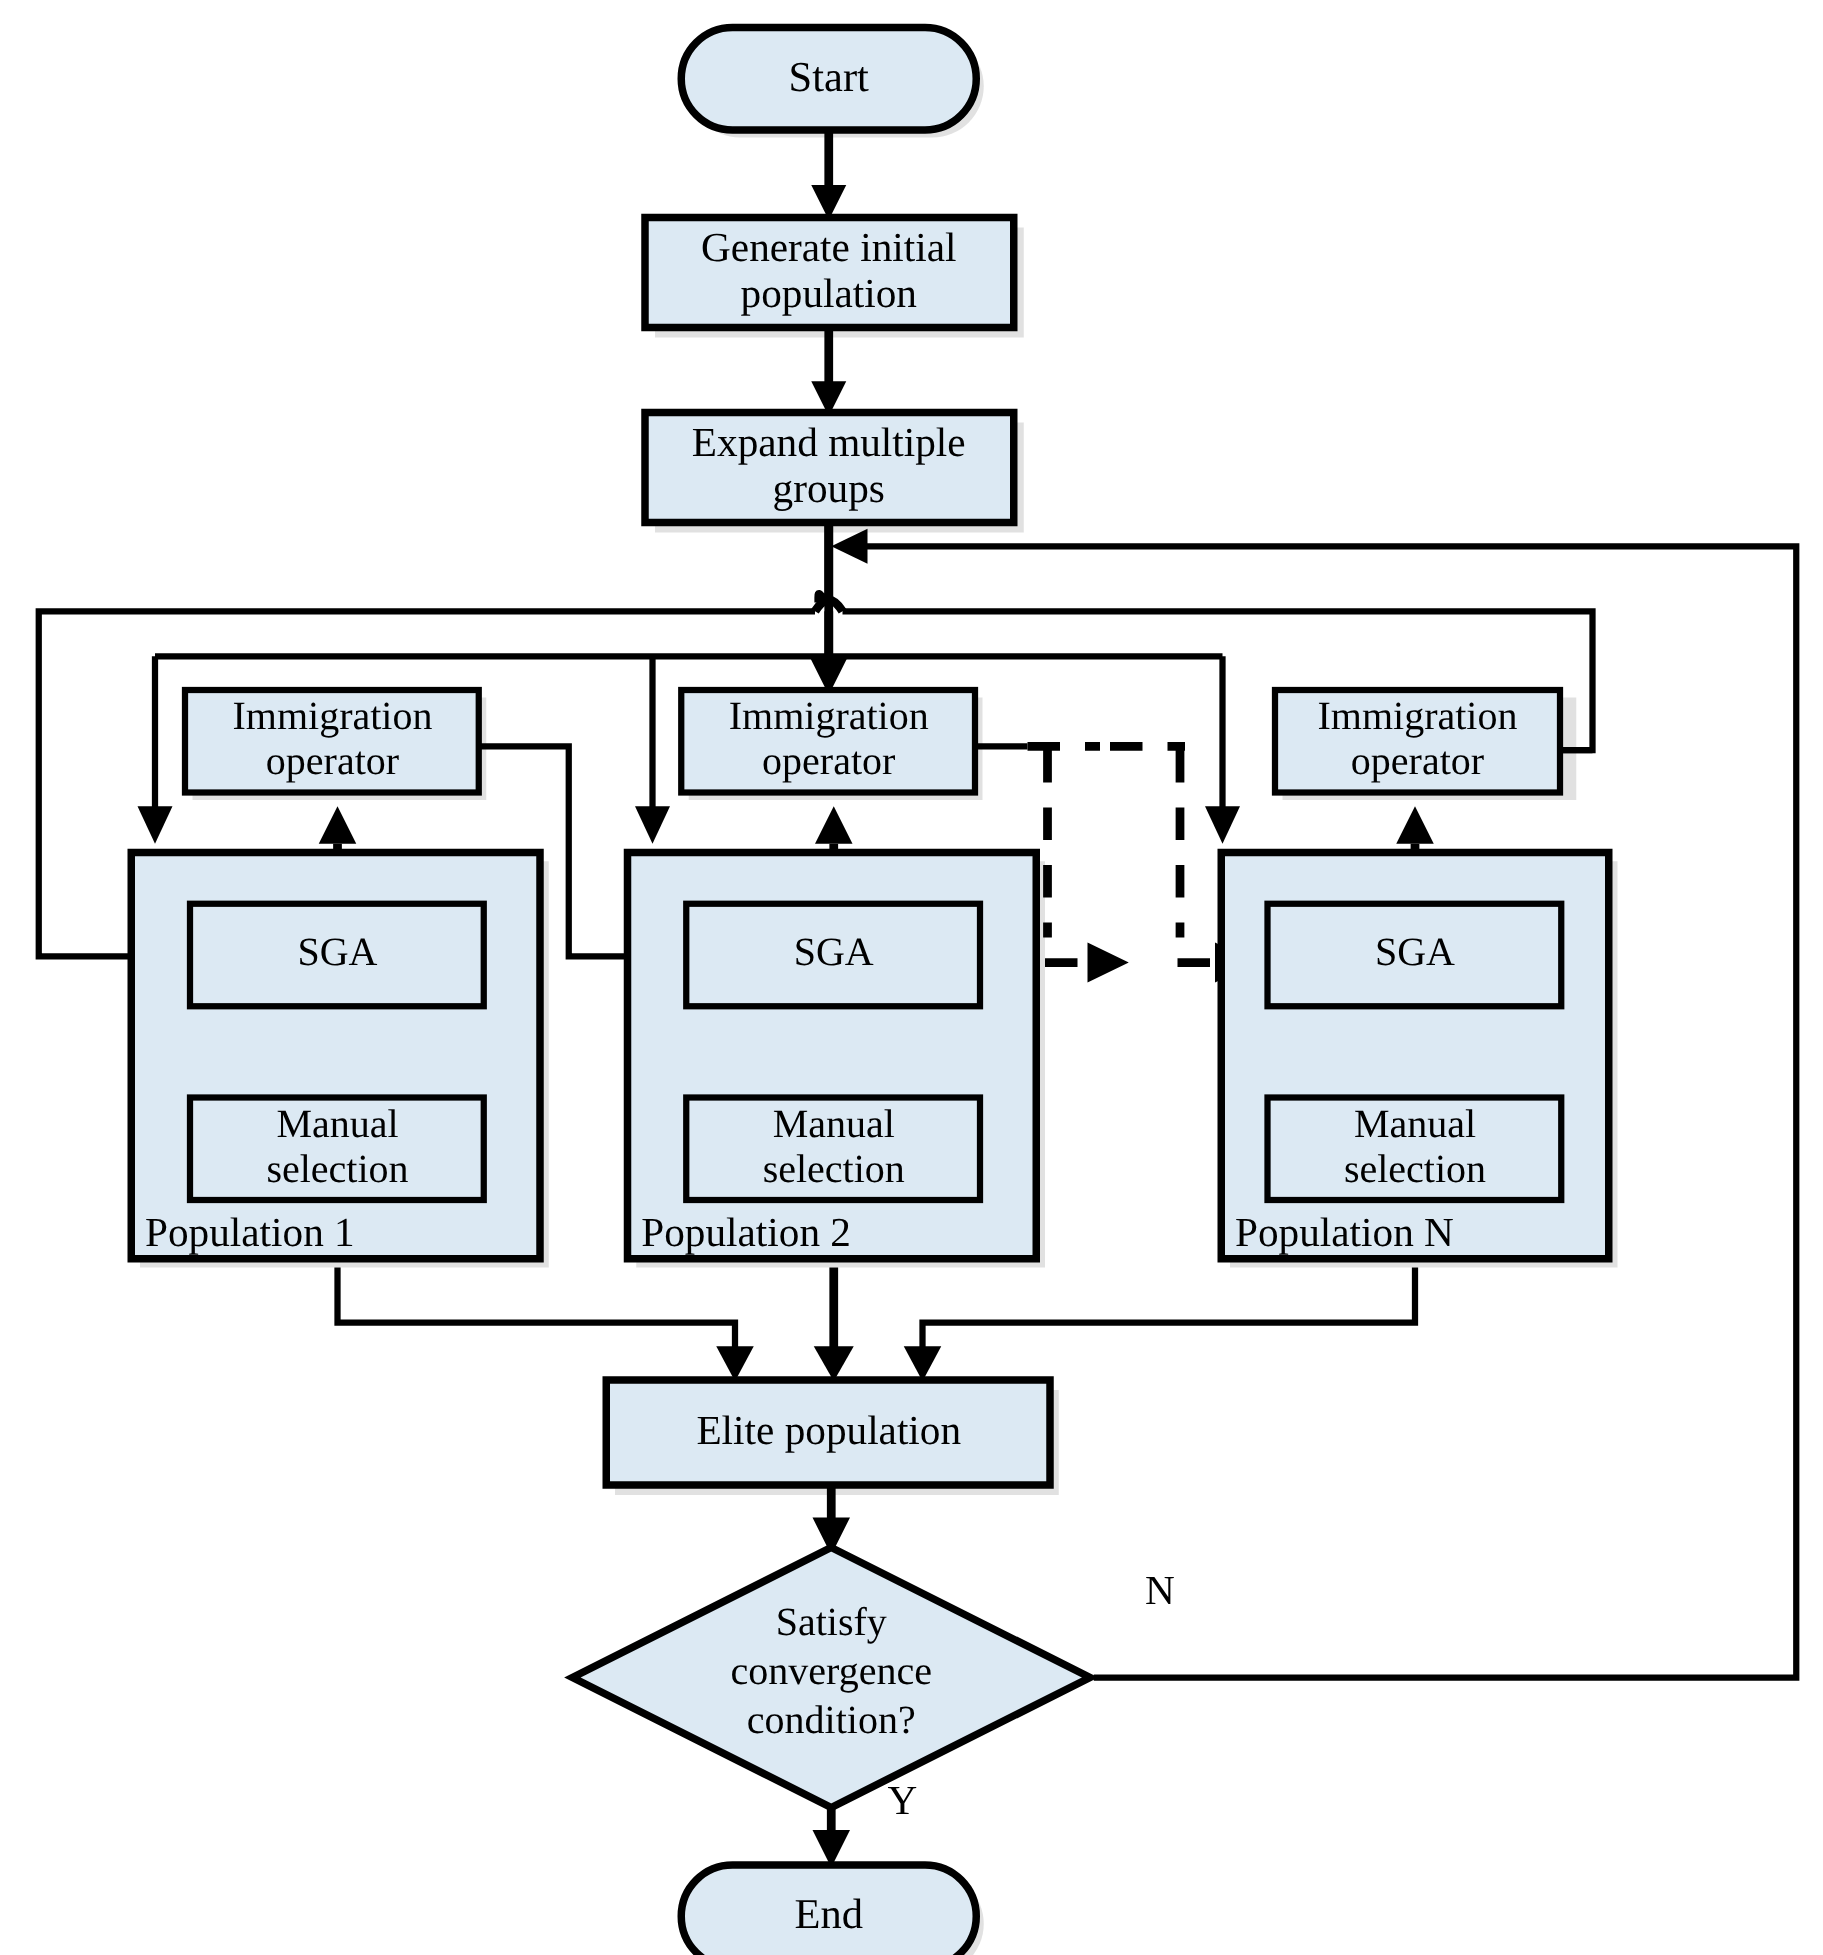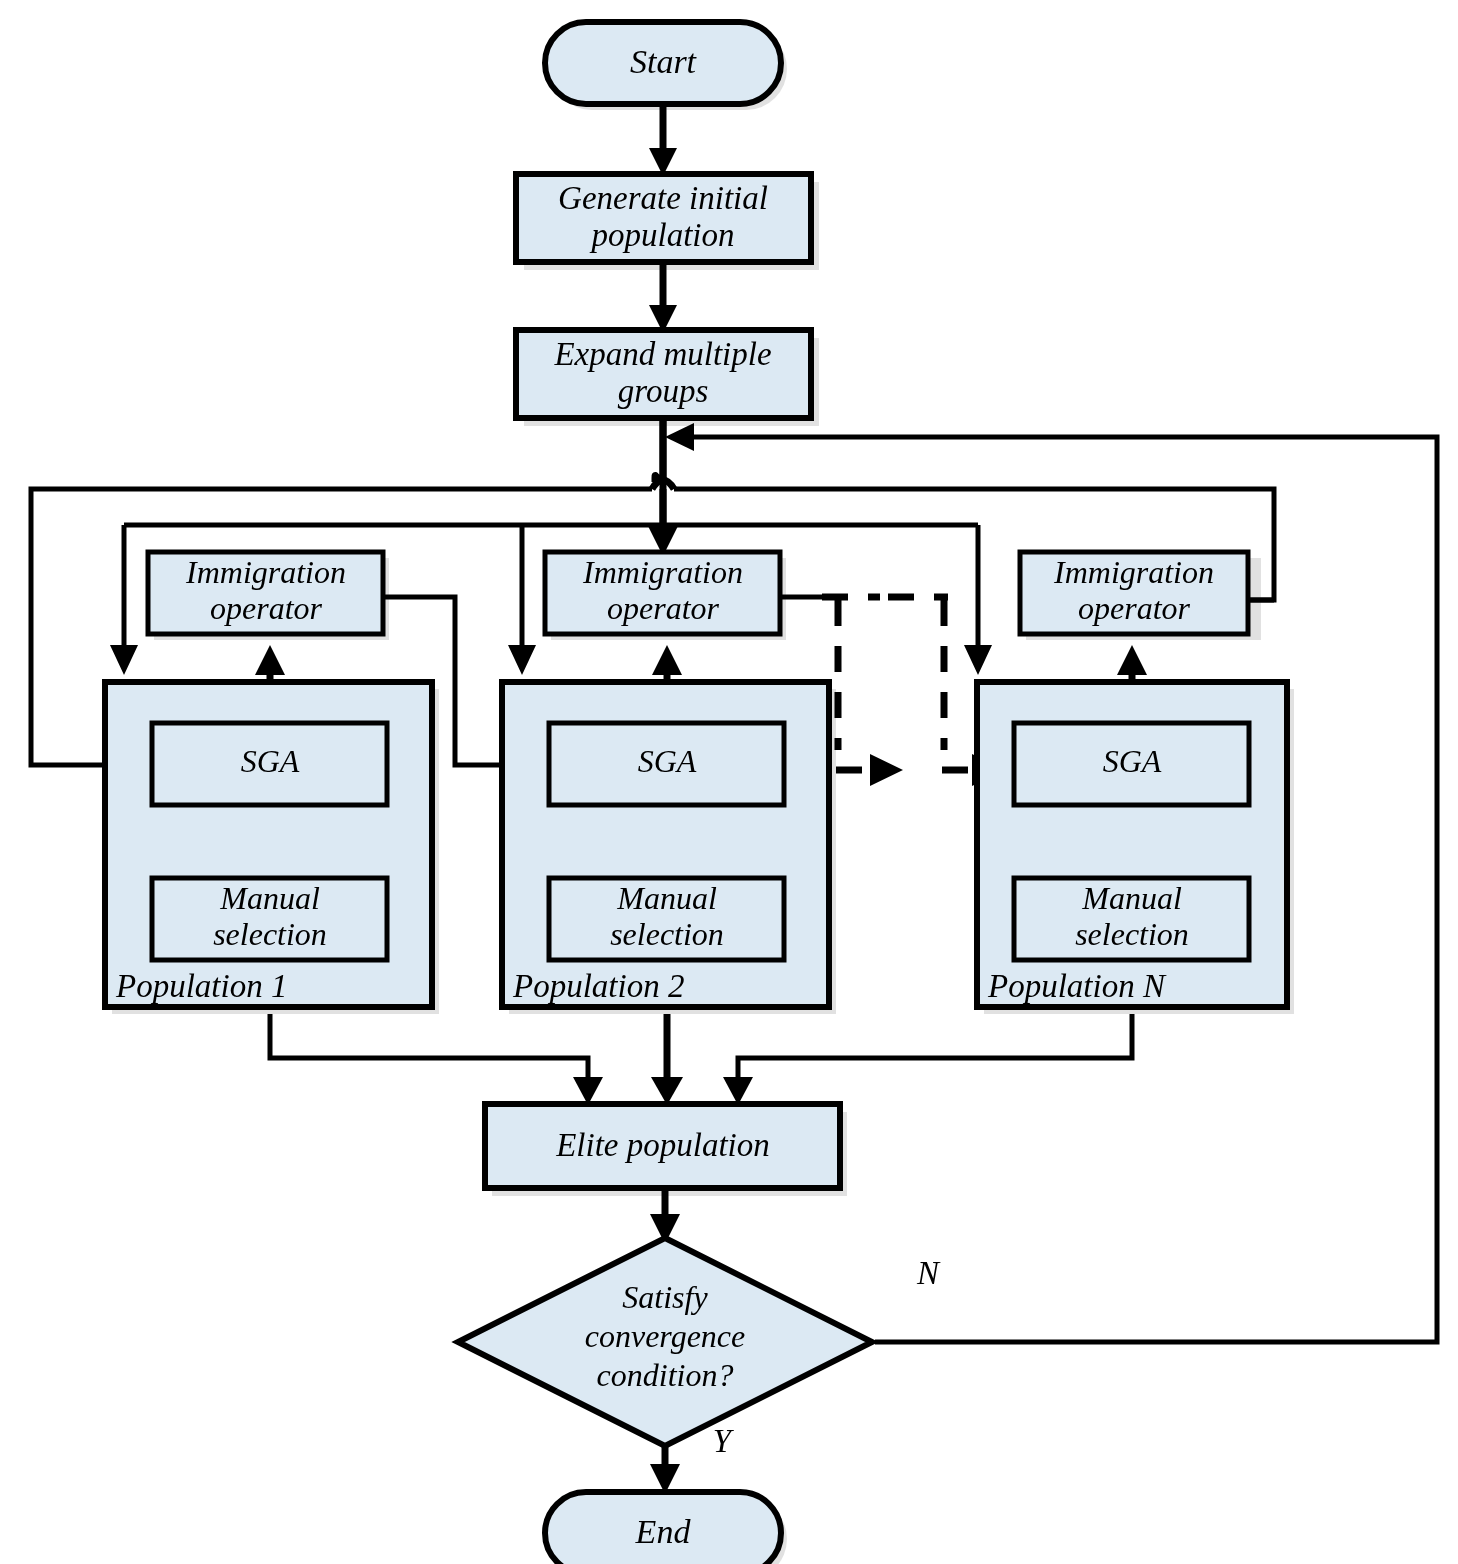--- a/index.html
+++ b/index.html
@@ -10,21 +10,20 @@
   body {
     width: 1458px;
     height: 1564px;
     font-family: "Liberation Serif", "DejaVu Serif", serif;
     overflow: hidden;
   }
   #flow-root {
     position: relative;
     width: 1458px;
     height: 1564px;
-    font-style: italic;
   }
   svg#flowchart {
     display: block;
     width: 1458px;
     height: 1564px;
   }
   .node-shape {
     fill: #dce9f3;
     stroke: #000000;
     stroke-width: 6;

